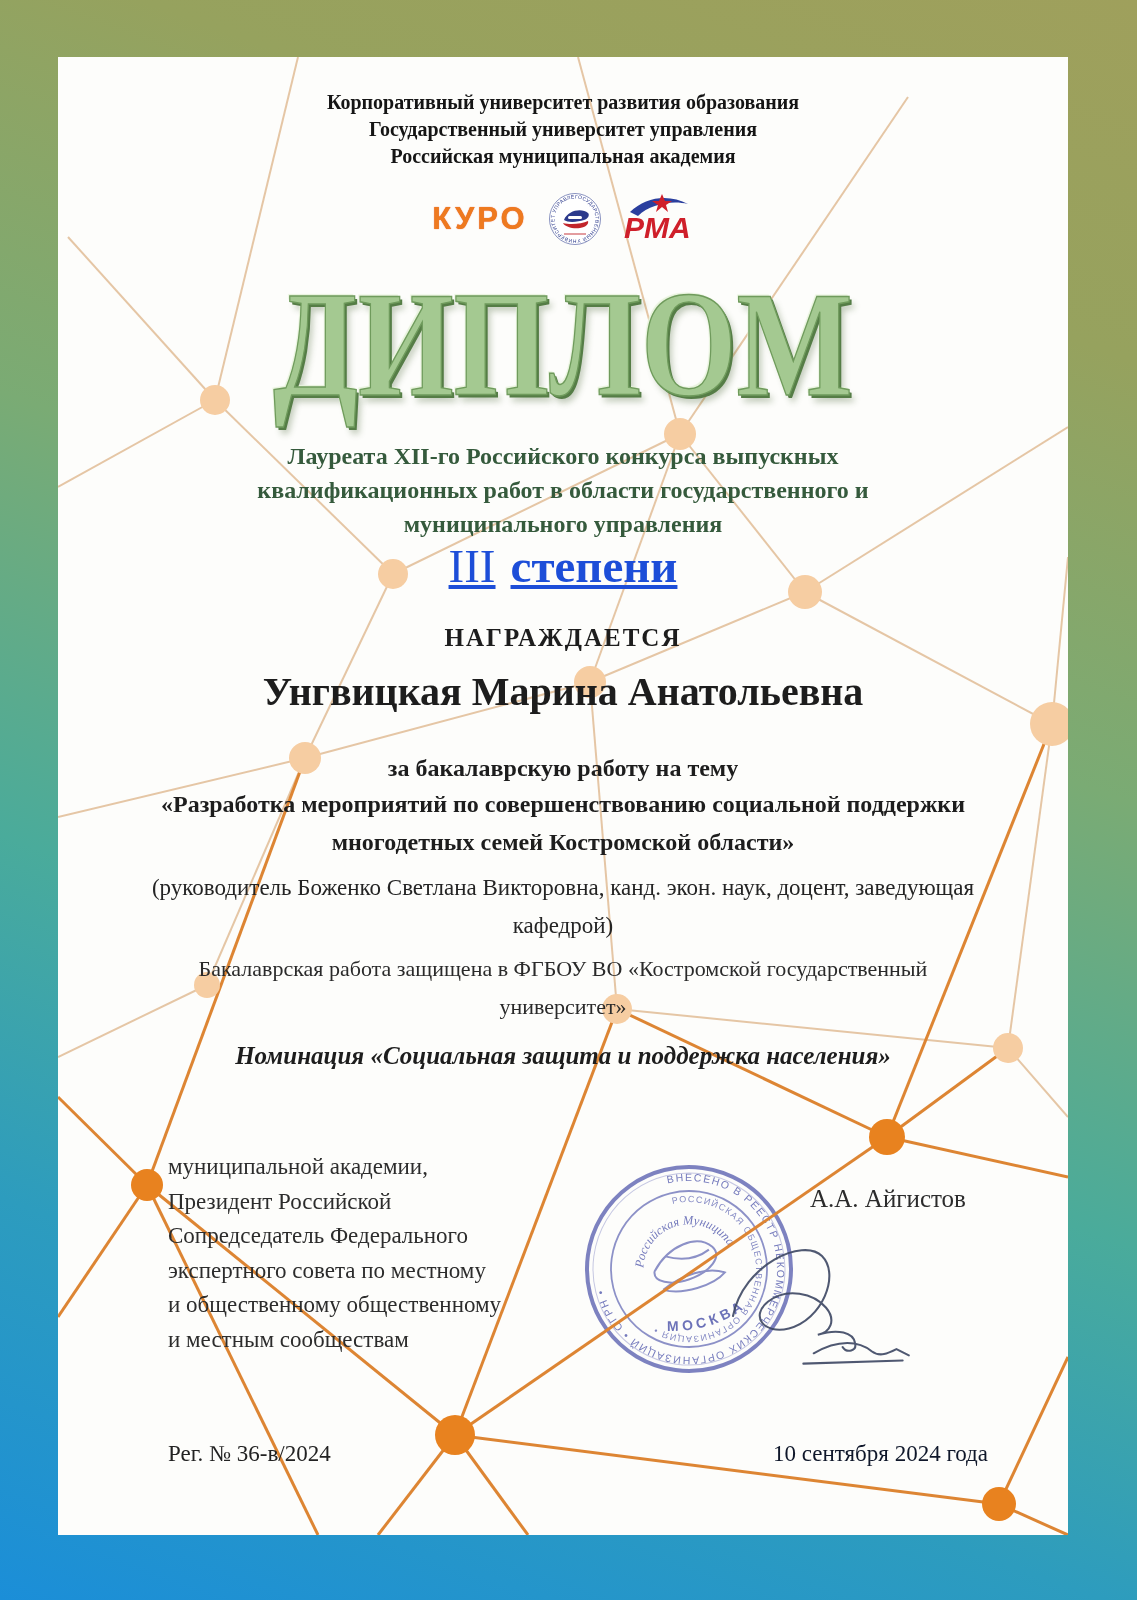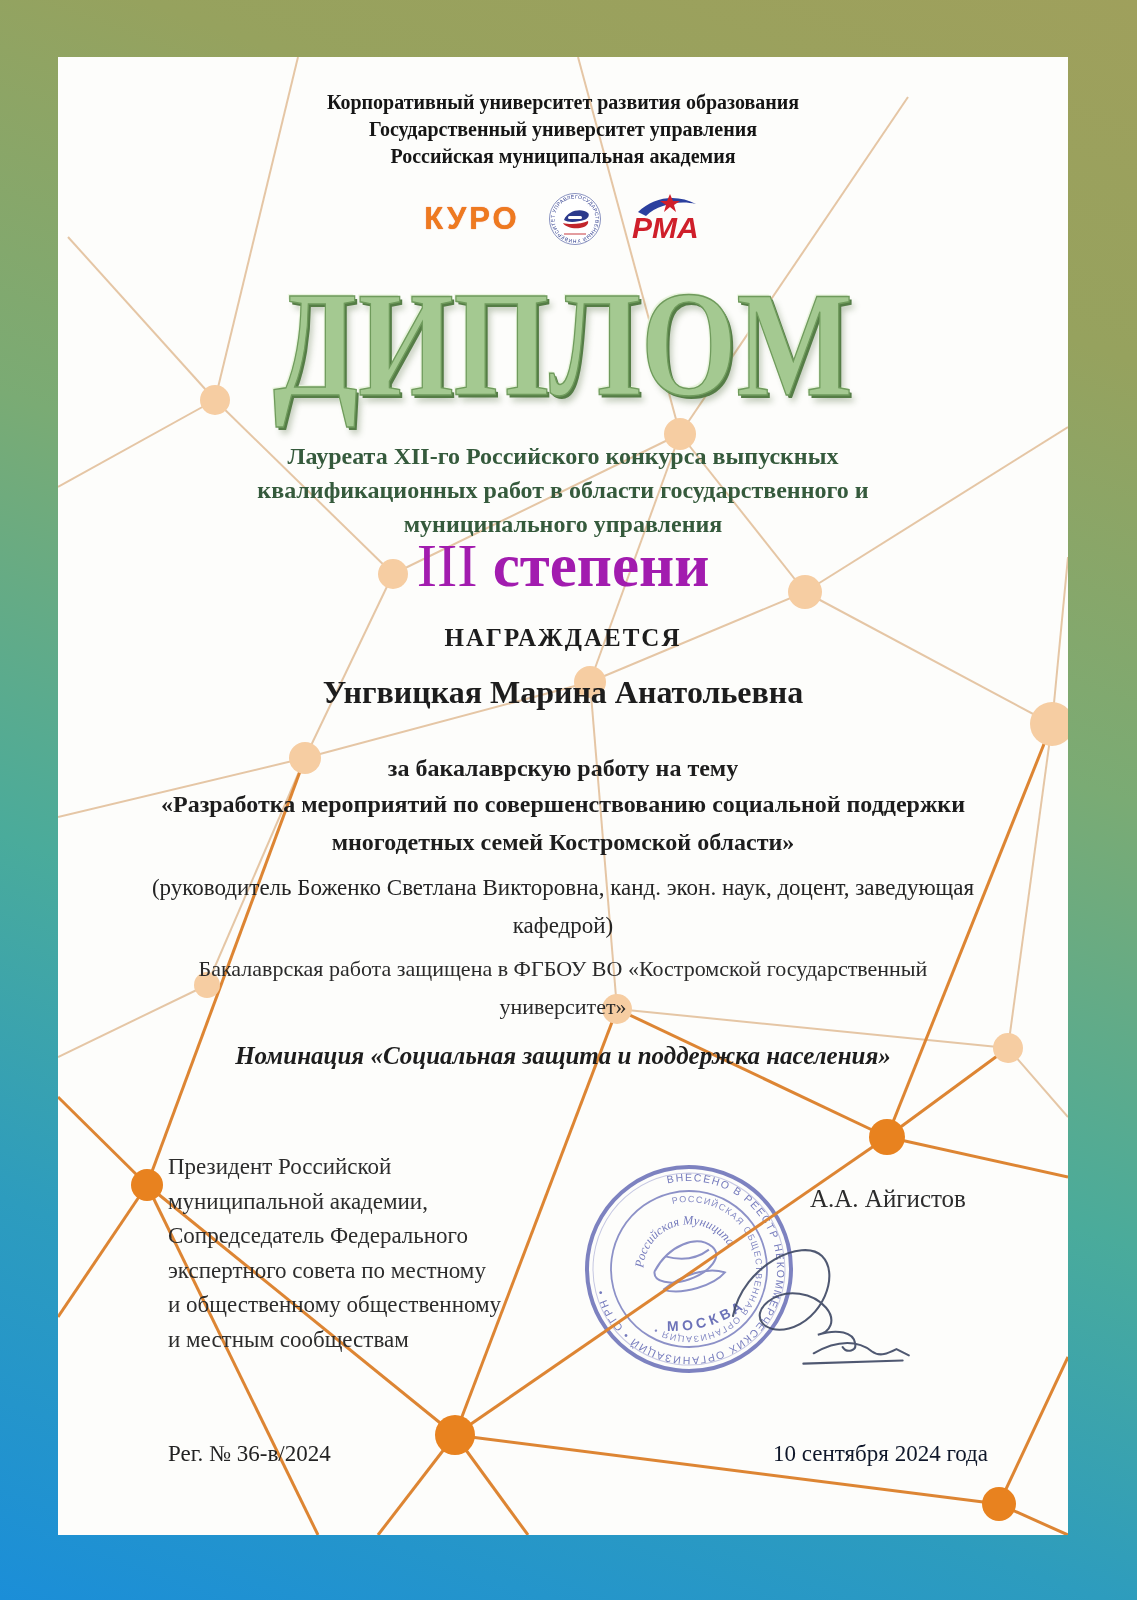--- a/index.html
+++ b/index.html
@@ -9,36 +9,36 @@
     font-family:"Liberation Serif", serif;
   }
   .card{
     position:absolute;left:58px;top:57px;width:1010px;height:1478px;
     background:#fdfdfb;overflow:hidden;
   }
   .layer{position:absolute;left:0;top:0;width:100%;height:100%;}.z2{z-index:2}
   .txt{position:absolute;left:0;right:0;text-align:center;color:#1d1d1d;z-index:4;}
 
   .org-lines{top:32px;font-weight:bold;font-size:20px;line-height:27px;color:#151515;}
-  .logo-row{position:absolute;left:0;right:0;top:134px;height:56px;display:flex;justify-content:center;align-items:center;gap:28px;z-index:4;}
+  .logo-row{position:absolute;left:0;right:0;top:134px;height:56px;display:flex;justify-content:center;align-items:center;gap:20px;z-index:4;}
   .kuro{font-family:"Liberation Sans",sans-serif;font-weight:bold;font-size:31px;letter-spacing:3px;color:#ee7a1f;text-shadow:0 0 1px #e2512a;}
 
   .diploma-title{
     top:212px;font-weight:bold;font-size:150px;line-height:150px;
     color:#a4c991;transform:scaleX(.82);transform-origin:center;
     -webkit-text-stroke:1.5px #6f9b5c;
     text-shadow:3px 3px 0 #557d46,-2px -2px 1px #e8f3dd,6px 7px 7px rgba(60,90,40,.30);
     white-space:nowrap;
   }
   .laureate{top:382px;padding:0 150px;font-weight:bold;font-size:24px;line-height:34px;color:#355a3c;}
-  .degree{top:480px;font-size:61px;line-height:58px;color:#a21caf;white-space:nowrap;}
+  .degree{top:480px;font-size:47px;line-height:58px;color:#1d4ed8;white-space:nowrap;text-decoration:underline;}
   .degree .roman{font-weight:400;margin-right:15px;}
   .degree .word{font-weight:700;}
   .awarded{top:567px;font-weight:bold;font-size:25px;letter-spacing:2px;}
-  .recipient{top:610px;font-weight:bold;font-size:32px;line-height:50px;}
+  .recipient{top:610px;font-weight:bold;font-size:40px;line-height:50px;}
   .work-intro{top:694px;font-weight:bold;font-size:24px;line-height:34px;}
   .work-title{top:728px;padding:0 95px;font-weight:bold;font-size:24px;line-height:38px;}
   .supervisor{top:812px;padding:0 56px;font-size:23px;line-height:38px;color:#242424;}
   .defense{top:893px;padding:0 120px;font-size:22px;line-height:38px;color:#2a2a2a;}
   .nomination{top:985px;font-weight:bold;font-style:italic;font-size:25px;}
 
   .sig-title{position:absolute;left:110px;top:1093px;width:420px;text-align:left;
     font-size:23px;line-height:34.5px;color:#2c2c2c;z-index:4;}
   .sig-name{position:absolute;left:752px;top:1128px;width:260px;text-align:left;
     font-size:25px;color:#2c2c2c;z-index:4;}
@@ -203,22 +203,22 @@
 
     <div class="txt work-title">«Разработка мероприятий по совершенствованию социальной поддержки многодетных семей Костромской области»</div>
 
     <div class="txt supervisor">(руководитель Боженко Светлана Викторовна, канд. экон. наук, доцент, заведующая кафедрой)</div>
 
     <div class="txt defense">Бакалаврская работа защищена в ФГБОУ ВО «Костромской государственный университет»</div>
 
     <div class="txt nomination">Номинация «Социальная защита и поддержка населения»</div>
 
     <div class="sig-title">
+      <div>муниципальной академии,</div>
       <div>Президент Российской</div>
-      <div>муниципальной академии,</div>
       <div>Сопредседатель Федерального</div>
       <div>экспертного совета по местному</div>
       <div>и общественному общественному</div>
       <div>и местным сообществам</div>
     </div>
 
     <div class="sig-name">А.А. Айгистов</div>
 
     <div class="footer-reg">Рег. № 36-в/2024</div>
     <div class="footer-date">10 сентября 2024 года</div>

